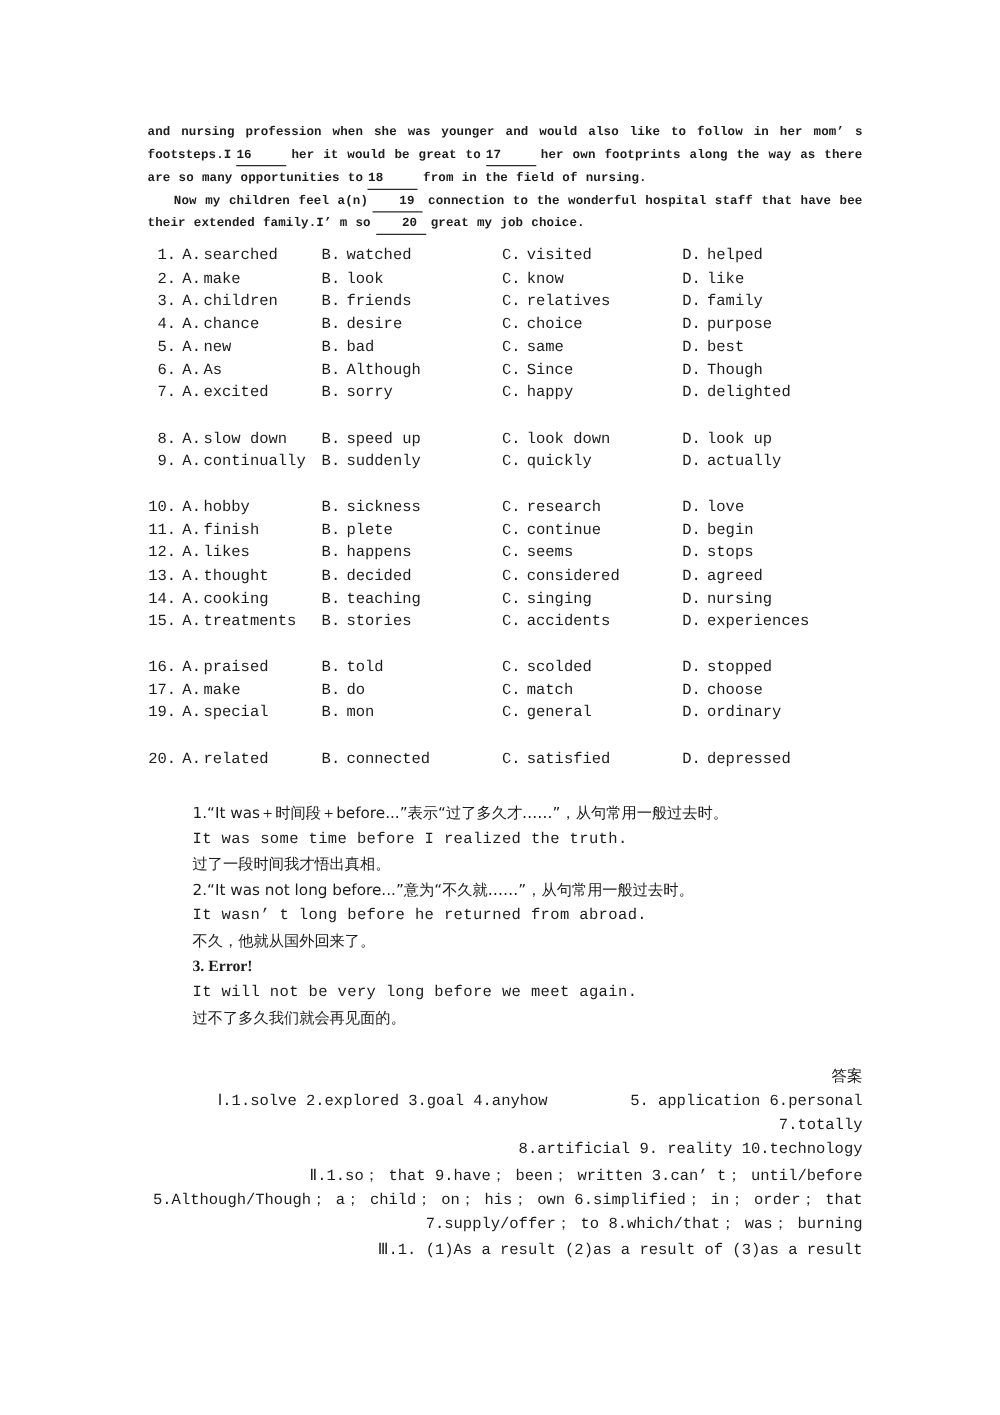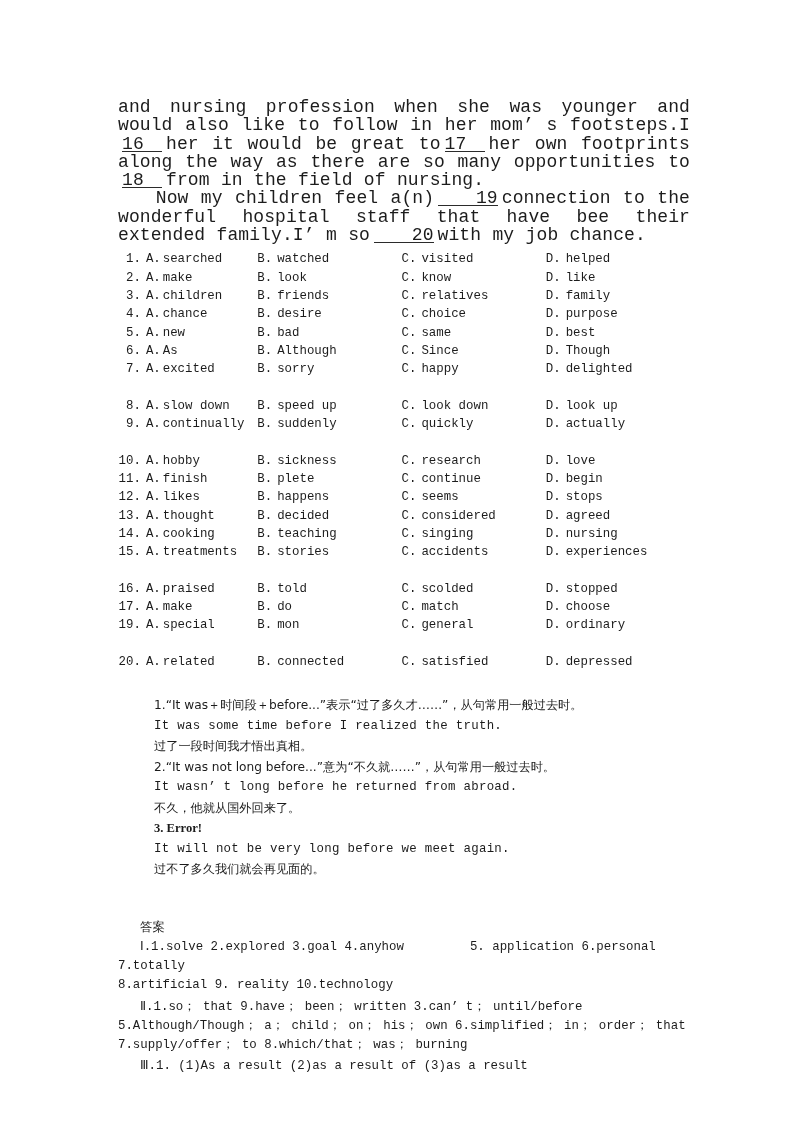--- a/index.html
+++ b/index.html
@@ -24,26 +24,27 @@
   }
   .content {
     position: absolute;
     left: 118px;
     top: 98px;
     width: 572px;
   }
 
   
   .passage {
-    font-size: 18px;
+    font-size: 10px;
     line-height: 18.3px;
     text-align: justify;
     text-align-last: left;
     letter-spacing: 0.1px;
     word-spacing: 0.4px;
+    font-weight: bold;
   }
   .passage p { margin: 0; }
   .passage p.indent { text-indent: 2.1em; }
   .blank {
     display: inline-block;
     min-width: 40px;
     text-align: center;
     border-bottom: 1px solid #2b2b2b;
     line-height: 14px;
     margin: 0 4px;
@@ -92,23 +93,24 @@
   }
   .notes .err {
     font-family: "Liberation Serif", "DejaVu Serif", serif;
     font-weight: bold;
     font-size: 12.6px;
   }
   .notes div { white-space: nowrap; }
 
   
   .answers {
-    margin-top: 37px;
+    margin-top: 26px;
     font-size: 12.4px;
     line-height: 19.2px;
+    text-align: right;
   }
   .answers div { white-space: nowrap; }
   .ans-head {
     padding-left: 22px;
     font-family: "DejaVu Sans", "Liberation Sans", sans-serif;
   }
   .ans-indent { padding-left: 22px; }
   .roman {
     font-family: "DejaVu Sans", "Liberation Sans", serif;
     letter-spacing: 0;
@@ -120,21 +122,21 @@
 
 <div class="page">
   <div class="content">
 
     <div class="passage">
       <p><span>and nursing profession when she was younger and would also like to follow in</span>
         <span>her mom’ s footsteps.I</span><span class="blank">16</span><span>her it would be great to</span><span class="blank">17</span><span>her own</span>
         <span>footprints along the way as there are so many opportunities to</span><span class="blank">18</span><span>from</span>
         <span>in the field of nursing.</span></p>
       <p class="indent"><span>Now my children feel a(n)</span><span class="blank">19</span><span>connection to the wonderful hospital</span>
-        <span>staff that have bee their extended family.I’ m so</span><span class="blank">20</span><span>with my job chance.</span></p>
+        <span>staff that have bee their extended family.I’ m so</span><span class="blank">20</span><span>great my job choice.</span></p>
     </div>
 
     <div class="options" id="options-list">
         <div class="opt-row">
           <span class="opt-num">1.</span>
           <span class="opt-cell first"><span class="opt-letter">A.</span><span>searched</span></span>
           <span class="opt-cell spaced"><span class="opt-letter">B.</span><span>watched</span></span>
           <span class="opt-cell spaced"><span class="opt-letter">C.</span><span>visited</span></span>
           <span class="opt-cell spaced"><span class="opt-letter">D.</span><span>helped</span></span>
         </div>

